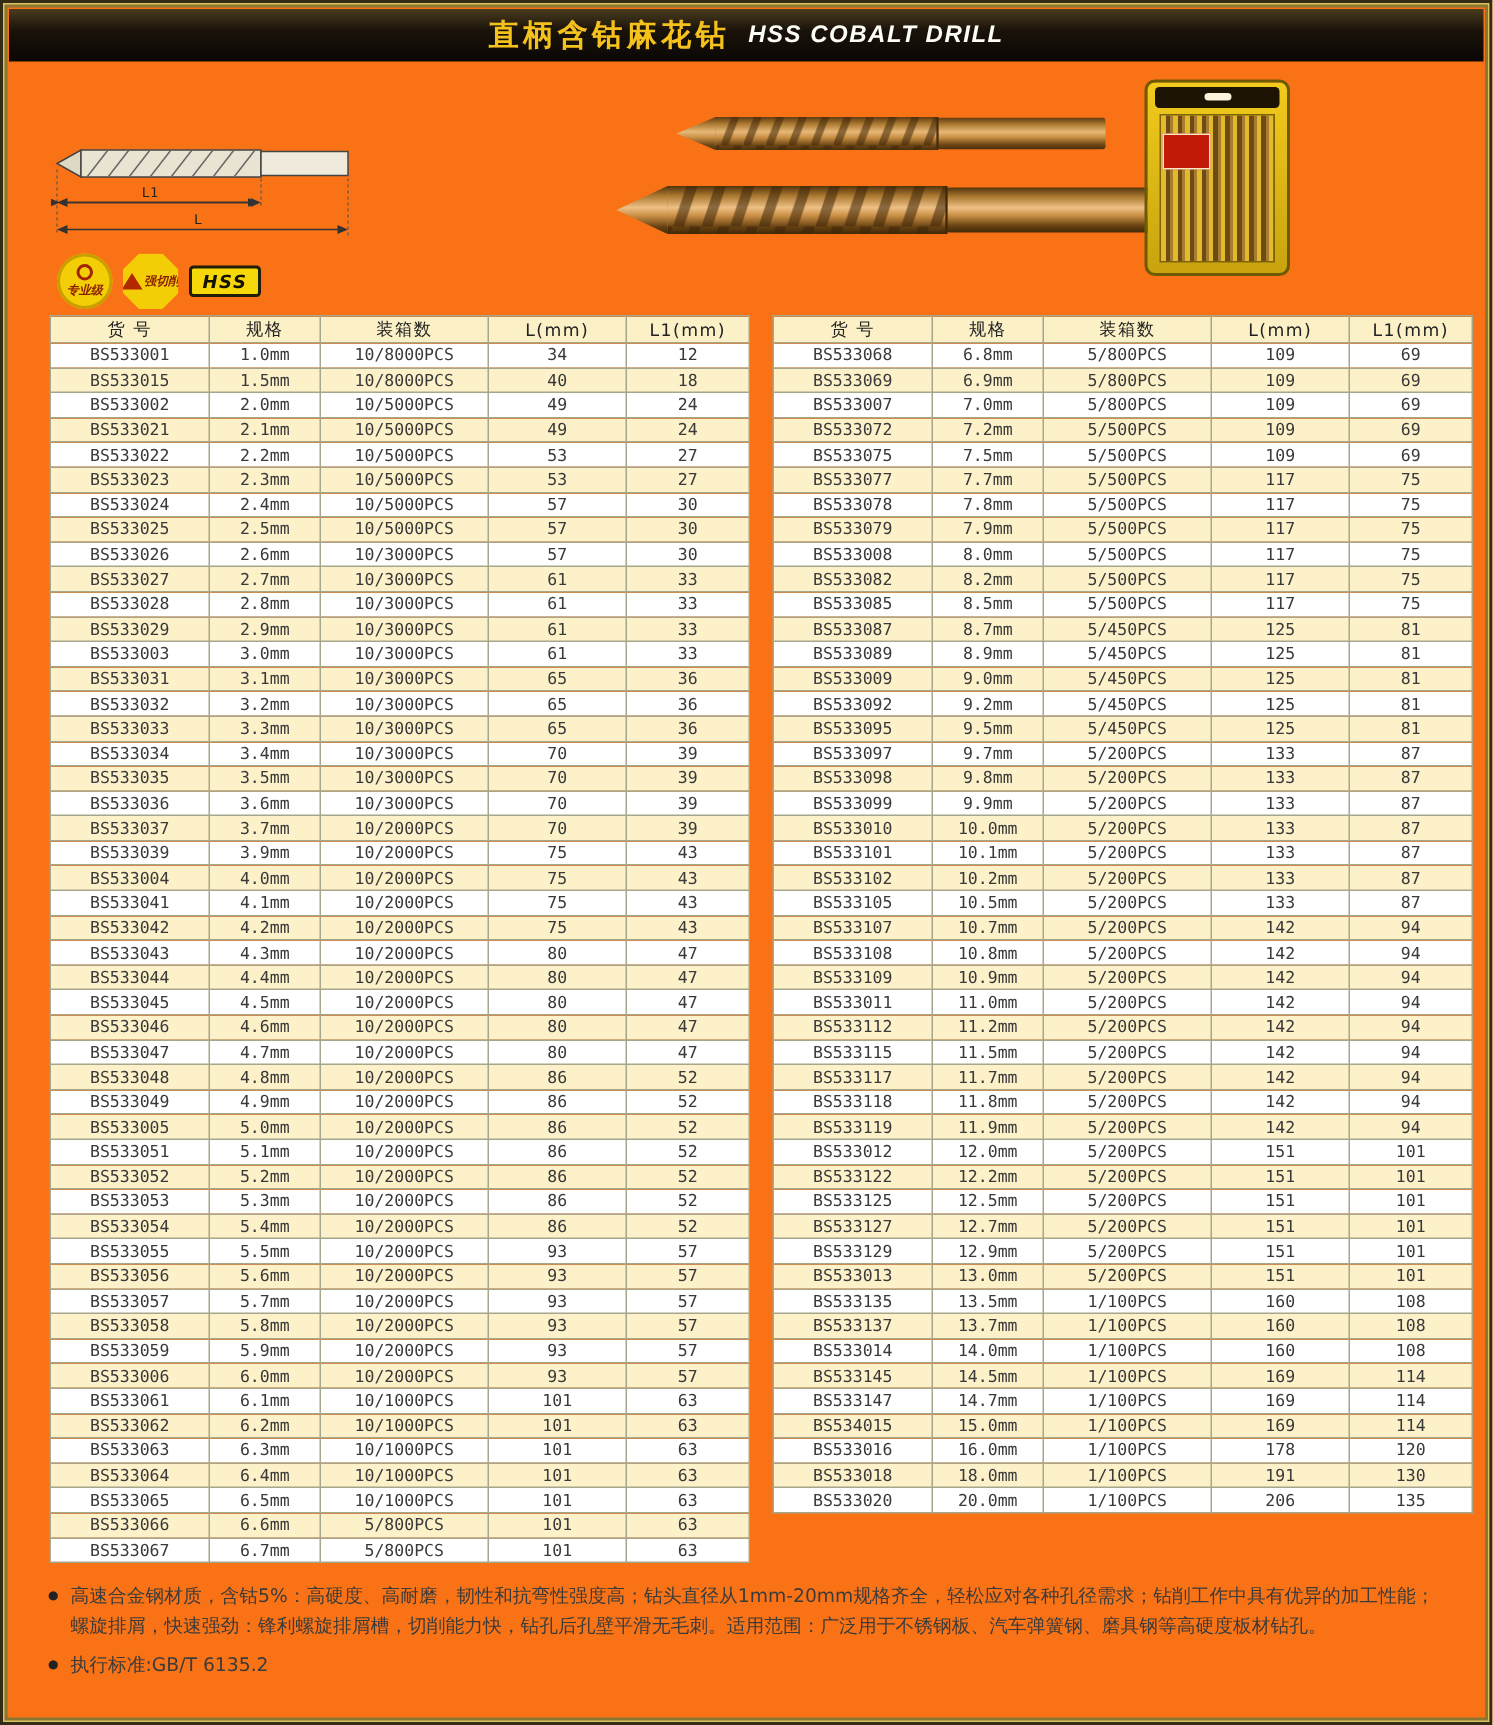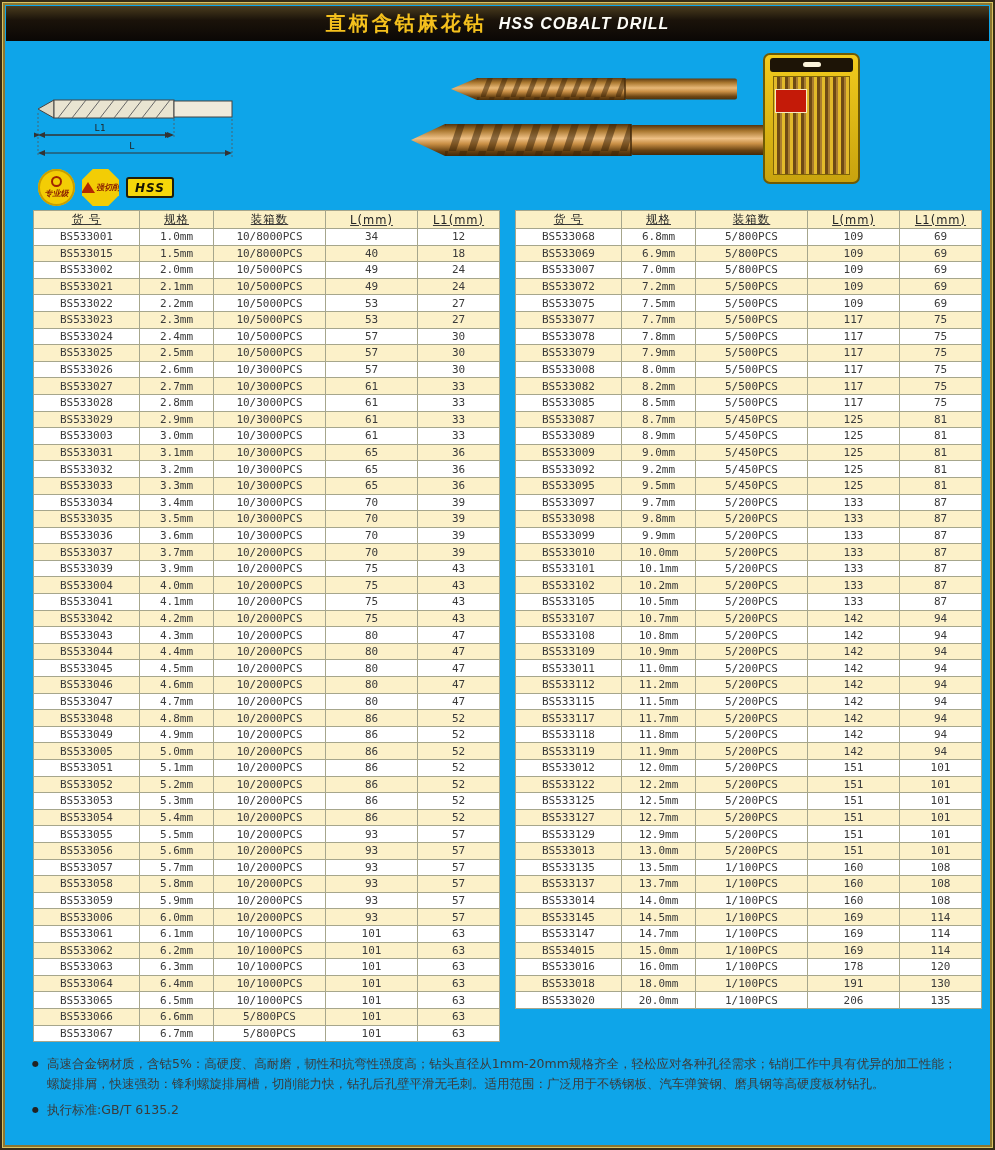--- a/index.html
+++ b/index.html
@@ -1,21 +1,21 @@
 <!DOCTYPE html>
 <html><head>
 <meta charset="utf-8">
 <style>
   * { box-sizing: border-box; }
   html,body { margin:0; padding:0; background:#ffffff; }
   body { font-family:"DejaVu Sans","Liberation Sans",sans-serif; }
 
   .page {
     position:relative; width:995px; height:1150px; margin:0 auto;
-    background:#0ea5e9;
+    background:#f97316;
     border:2px solid #342b16;
     box-shadow: inset 0 0 0 1px #d9c262, inset 0 0 0 3px #8a7630;
     overflow:hidden;
   }
 
   
   .header {
     height:35px; margin:4px 4px 0;
     background:linear-gradient(180deg,#4a3c1e 0%,#1b130a 40%,#0a0705 100%);
     display:flex; align-items:center; justify-content:center; gap:12px;
@@ -66,21 +66,21 @@
     position:absolute; left:10px; right:10px; top:23px; bottom:9px;
     border:1px solid #7e6408;
     background:repeating-linear-gradient(90deg,#e2ba2a 0 3px,#6e4a14 3px 6px,#a87c30 6px 8px);
   }
   .pkg-label { position:absolute; left:12px; top:36px; width:32px; height:24px; background:#c41a08; border:1px solid #f6e9c0; }
 
   
   .tables { display:flex; gap:15px; padding:0 31px; margin-top:3px; align-items:flex-start; }
   table { border-collapse:collapse; table-layout:fixed; width:466px; font-size:11px; color:#3a3a3a; }
   th,td { border:1px solid #a6a68c; text-align:center; padding:0 3px; overflow:hidden; white-space:nowrap; }
-  thead tr { height:18px;text-decoration:underline; }
+  thead tr { height:18px; }
   tbody tr { height:16.6px; }
   th { background:#fbf0c6; font-weight:normal; font-size:11.5px; color:#222; letter-spacing:1px; }
   td { font-family:"DejaVu Sans Mono","Liberation Mono",monospace; }
   tbody tr:nth-child(odd)  { background:#ffffff; }
   tbody tr:nth-child(even) { background:#fcf1c9; }
 
   
   .notes { padding:12px 28px 0 30px; }
   .note { display:flex; gap:8px; font-size:12.5px; color:#3b3b3b; line-height:1.62; margin-bottom:5px; }
   .note .dot { font-size:8px; line-height:1; margin-top:6px; color:#222; flex:0 0 auto; }

